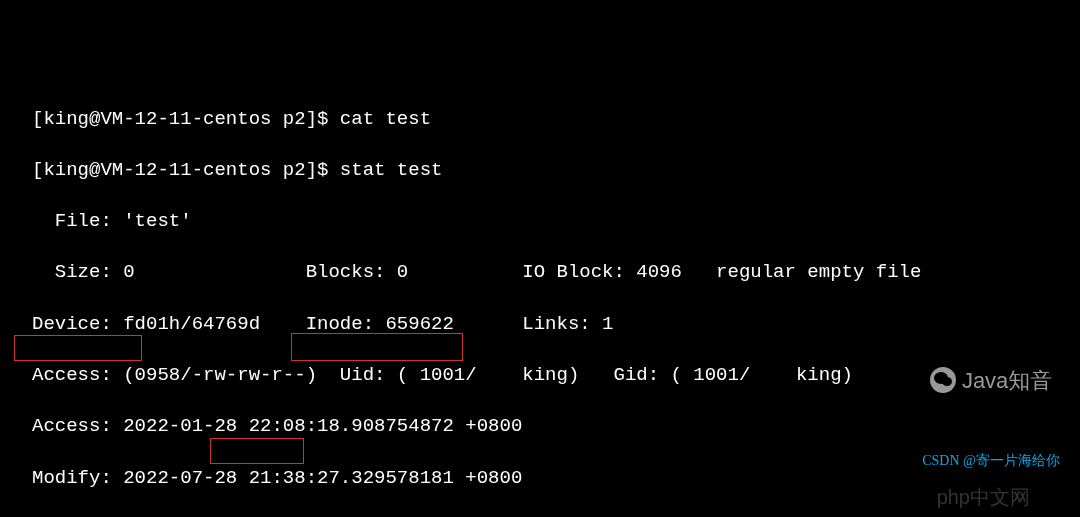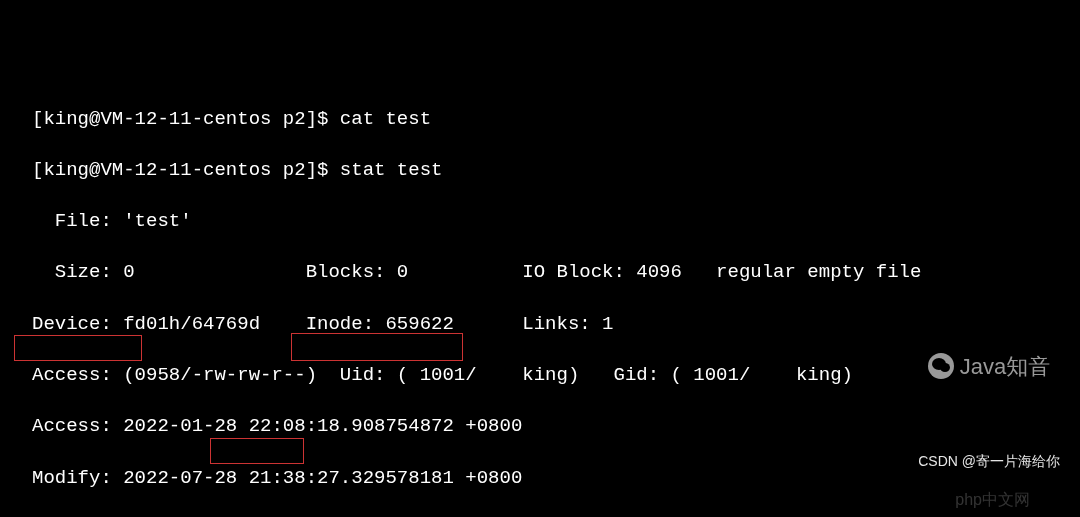--- a/index.html
+++ b/index.html
@@ -67,31 +67,31 @@
       content: "";
       position: absolute;
       width: 10px;
       height: 9px;
       background: #000;
       border-radius: 50%;
       top: 10px;
       left: 12px;
     }
     .watermark-line2 {
-      color: #e5e5e5;
+      color: #0ea5e9;
       font-size: 14px;
-      font-family: Liberation Sans, sans-serif;
-      margin-top: 20px;
+      font-family: Liberation Serif, serif;
+      margin-top: 6px;
     }
     .php-watermark {
       position: absolute;
       bottom: 6px;
       right: 50px;
       color: rgba(200,200,200,0.25);
-      font-size: 16px;
+      font-size: 20px;
       font-family: sans-serif;
       pointer-events: none;
     }
   </style>
 </head>
 <body>
 
 
 
 <span class="line">[king@VM-12-11-centos p2]$ cat test</span>

